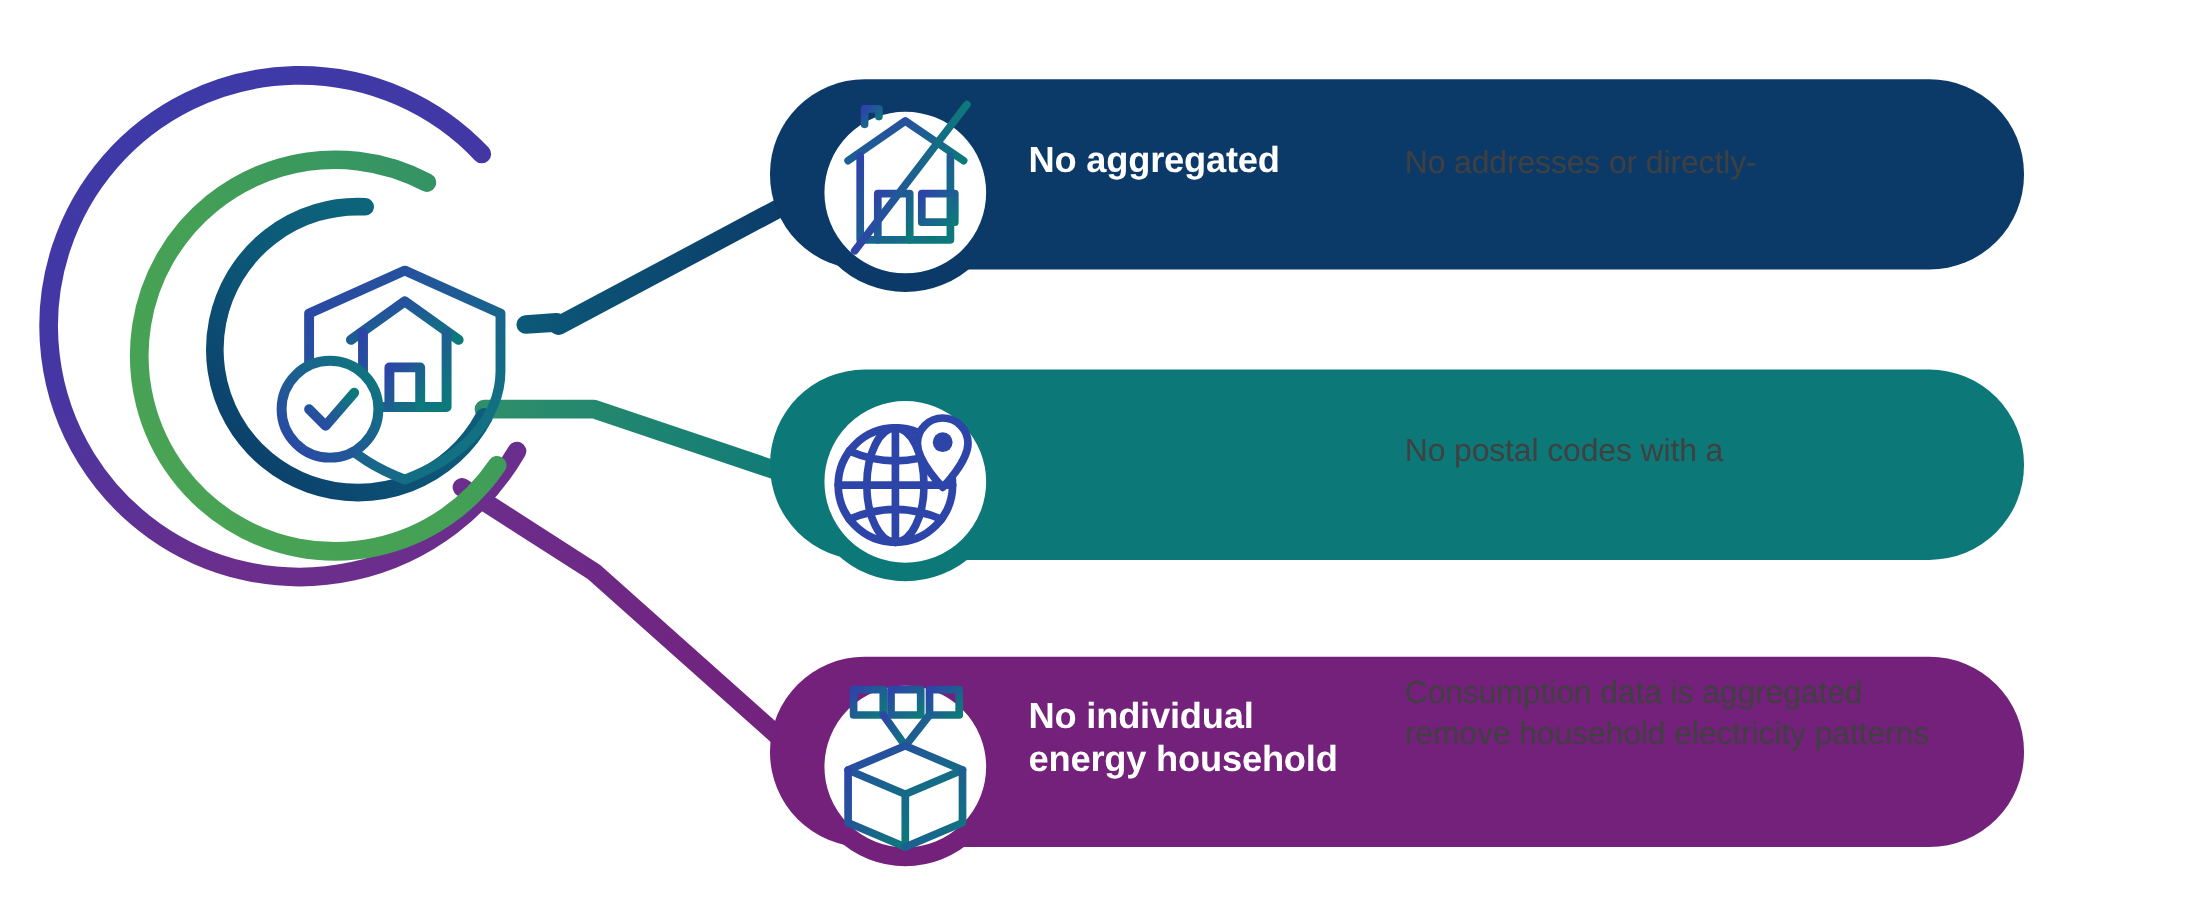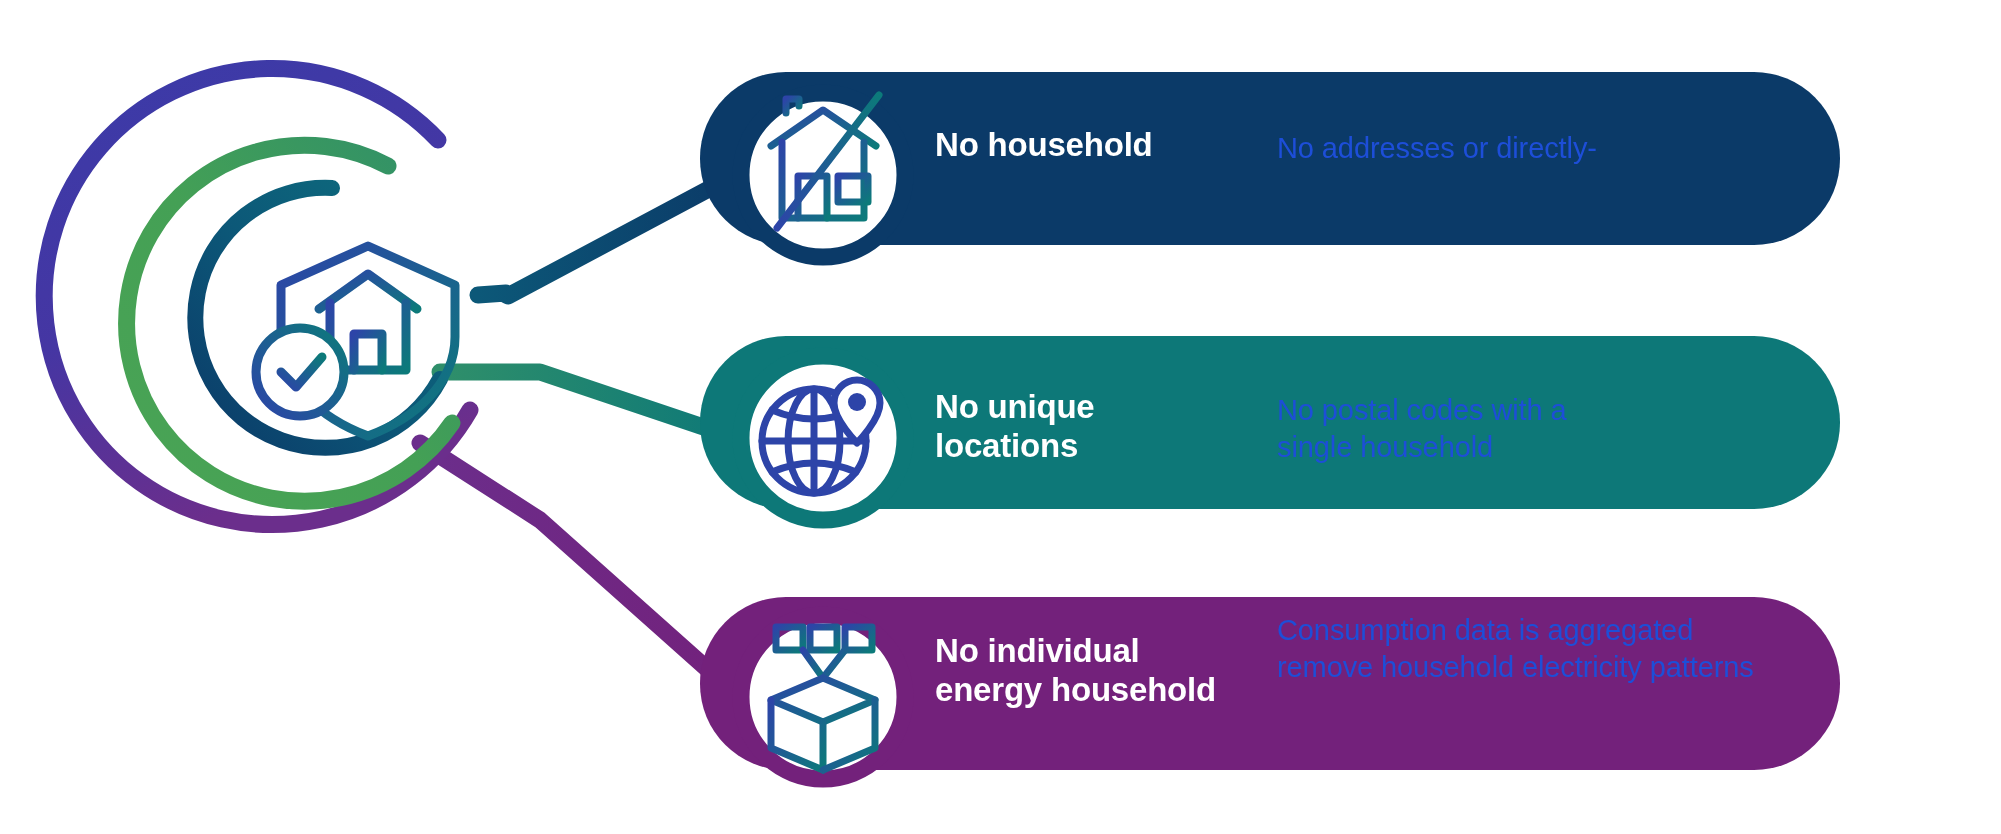--- a/index.html
+++ b/index.html
@@ -2,21 +2,21 @@
 <html><head>
 <meta charset="utf-8">
 <style>
   html,body{margin:0;padding:0;background:#ffffff;}
   body{width:2001px;height:834px;position:relative;overflow:hidden;
        font-family:"Liberation Sans",sans-serif;}
   #stage{position:absolute;left:0;top:0;width:2001px;height:834px;}
   svg.layer{position:absolute;left:0;top:0;width:2001px;height:834px;}
   .row-title{position:absolute;color:#ffffff;font-weight:bold;line-height:1.18;
              font-size:33px;letter-spacing:-0.2px;}
-  .row-desc{position:absolute;color:#1d4ed8;font-weight:400;line-height:1.28;
+  .row-desc{position:absolute;color:#404040;font-weight:400;line-height:1.28;
             font-size:29px;letter-spacing:-0.1px;}
   .nowrap{white-space:pre;}
 </style>
 </head>
 <body>
 
 <div id="stage">
 
   <svg class="layer" viewBox="0 0 2001 834">
     <defs>
@@ -134,33 +134,28 @@
         <path d="M 823 650 L 823 678"></path>
         <path d="M 845 650 L 823 678"></path>
         <path d="M 823 678 L 875 700 L 823 722 L 771 700 Z"></path>
         <path d="M 771 700 L 771 748 L 823 770 L 823 722"></path>
         <path d="M 875 700 L 875 748 L 823 770"></path>
       </g>
     </g>
   </svg>
 
   <div class="row-title" style="left:935px; top:126px; width:320px;">
-    <div>No household</div>
+    <div>No aggregated</div>
   </div>
   <div class="row-desc" style="left:1277px; top:130px; width:540px;">
     <div class="nowrap">No addresses or directly-</div>
   </div>
 
-  <div class="row-title" style="left:935px; top:388px; width:320px;">
-    <div>No unique</div>
-    <div>locations</div>
-  </div>
   <div class="row-desc" style="left:1277px; top:392px; width:540px;">
     <div class="nowrap">No postal codes with a</div>
-    <div class="nowrap">single household</div>
   </div>
 
   <div class="row-title" style="left:935px; top:632px; width:330px;">
     <div>No individual</div>
     <div>energy household</div>
   </div>
   <div class="row-desc" style="left:1277px; top:612px; width:560px;">
     <div class="nowrap">Consumption data is aggregated</div>
     <div class="nowrap">remove household electricity patterns</div>
   </div>

